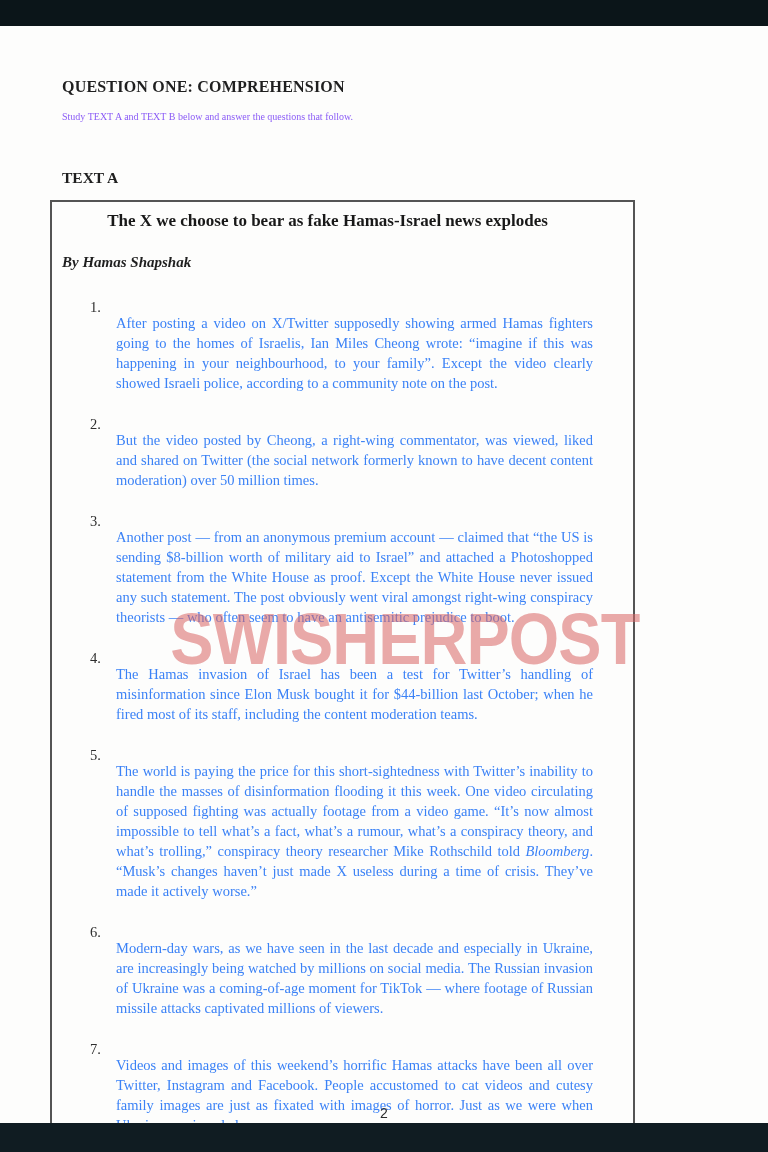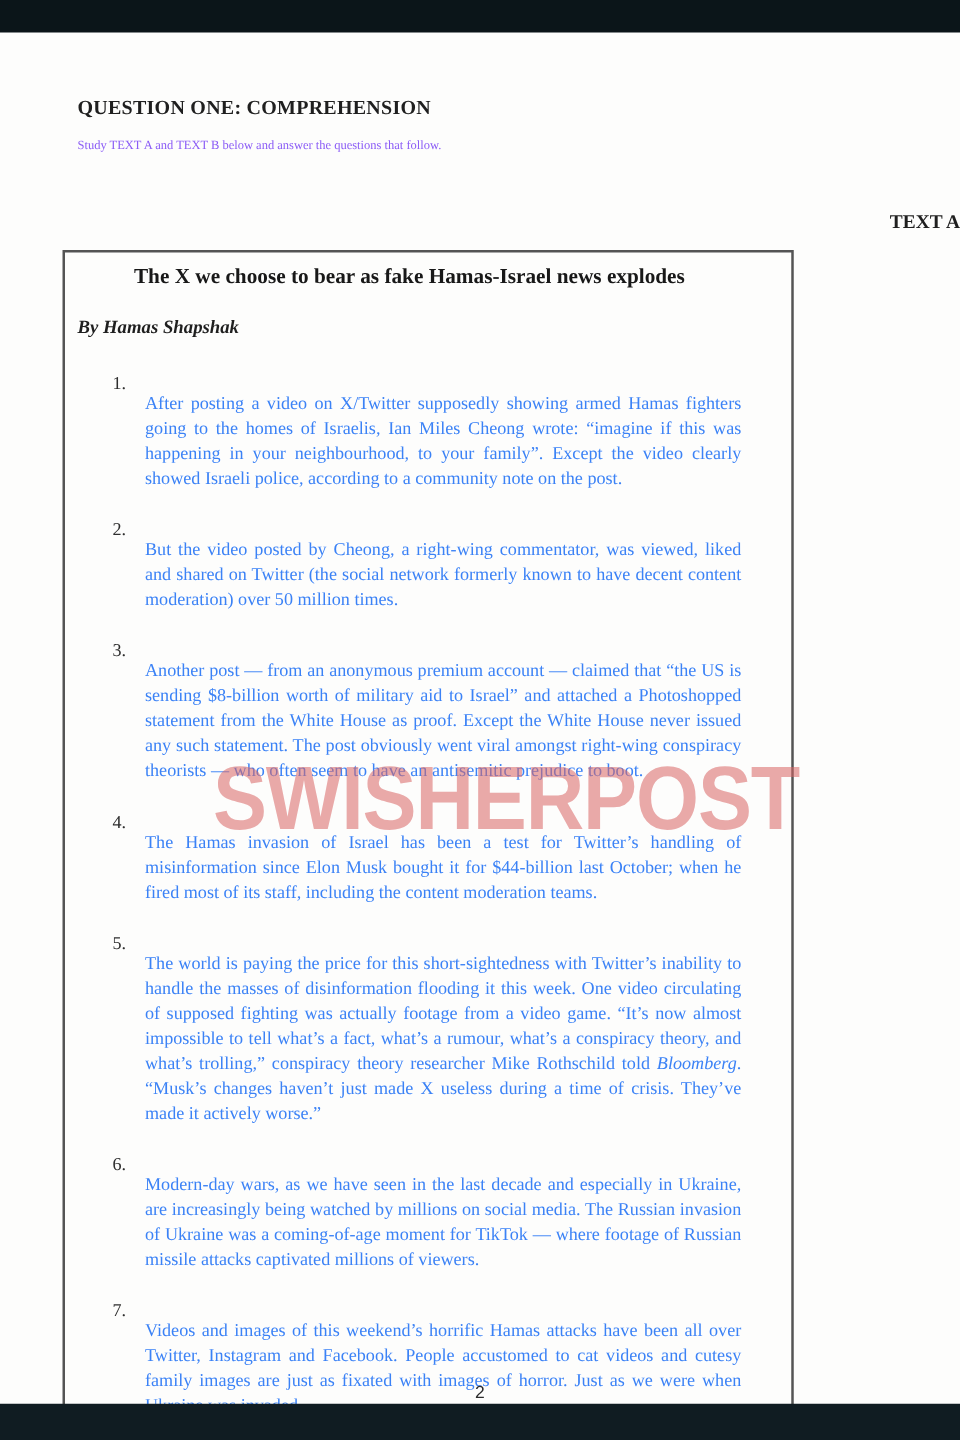--- a/index.html
+++ b/index.html
@@ -44,21 +44,20 @@
   .instruction {
     margin: 15px 0 0 62px;
     font-size: 10px;
     color: #8b5cf6;
   }
   .text-label {
     margin: 47px 0 0 62px;
     font-size: 15.5px;
     font-weight: bold;
     color: #1f1f1f;
-    text-align: right;
   }
   .article-box {
     margin: 13px 0 0 50px;
     width: 585px;
     min-height: 858px;
     border: 2px solid #545454;
     background: #fdfdfc;
     padding: 4px 40px 28px 10px;
   }
   .article-title {

